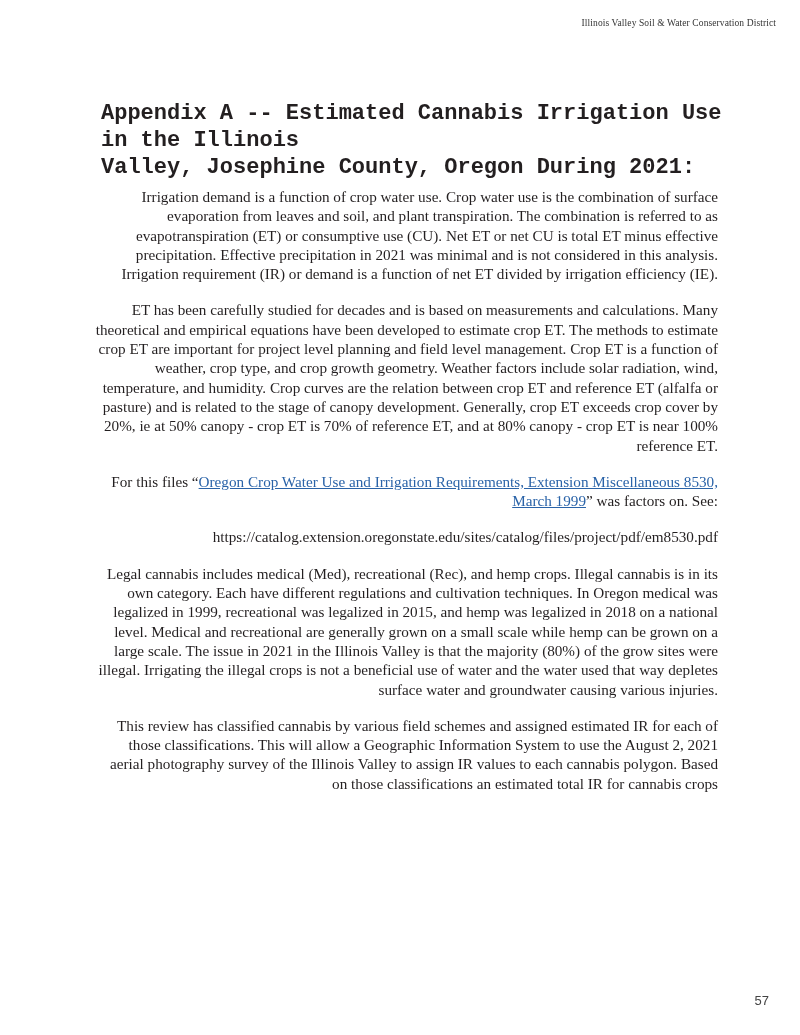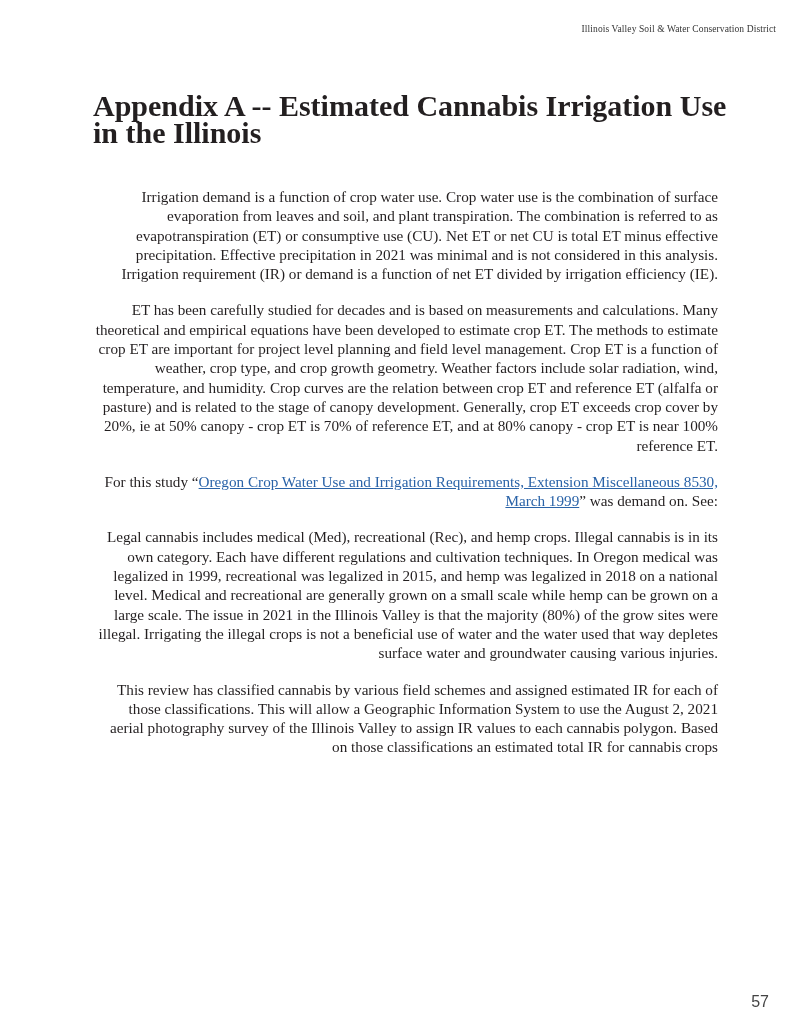--- a/index.html
+++ b/index.html
@@ -2,54 +2,57 @@
 <html><head>
 <meta charset="utf-8">
 <style>
   html, body { margin: 0; padding: 0; background: #ffffff; }
   body {
     width: 800px; height: 1035px; position: relative; overflow: hidden;
     font-family: "Liberation Serif", "DejaVu Serif", serif;
     color: #231f20;
   }
   .running-header {
-    position: absolute; top: 24px; right: 24px;
+    position: absolute; top: 18px; right: 24px;
     font-size: 9.5px; color: #333;
     letter-spacing: 0.1px;
   }
   .page-title {
     position: absolute; left: 93px; top: 92px; width: 640px;
-    font-size: 30px; font-weight: bold; line-height: 27px; margin: 0;
+    font-size: 22px; font-weight: bold; line-height: 27px; margin: 8px;
     color: #231f20;
+    font-family: Liberation Mono, monospace;
   }
   .body-text {
     position: absolute; left: 93px; top: 187px; width: 625px;
   }
   .body-text p {
     margin: 0 0 17px 0;
     font-size: 15.2px; line-height: 19.3px;
     text-align: right;
   }
   a.link { color: #2a63a8; text-decoration: underline; }
   .page-number {
     position: absolute; right: 31px; top: 993px;
-    font-size: 16px; color: #444;
+    font-size: 13px; color: #444;
     font-family: "Liberation Sans", "DejaVu Sans", sans-serif;
   }
 </style>
 </head>
 <body>
 
 <div class="running-header">Illinois Valley Soil &amp; Water Conservation District</div>
 
 <h1 class="page-title">
   <span>Appendix A -- Estimated Cannabis Irrigation Use in the Illinois</span><br>
+  <span>Valley, Josephine County, Oregon During 2021:</span>
 </h1>
 
 <div class="body-text">
   <p>Irrigation demand is a function of crop water use. Crop water use is the combination of surface evaporation from leaves and soil, and plant transpiration. The combination is referred to as evapotranspiration (ET) or consumptive use (CU). Net ET or net CU is total ET minus effective precipitation. Effective precipitation in 2021 was minimal and is not considered in this analysis. Irrigation requirement (IR) or demand is a function of net ET divided by irrigation efficiency (IE).</p>
   <p>ET has been carefully studied for decades and is based on measurements and calculations. Many theoretical and empirical equations have been developed to estimate crop ET. The methods to estimate crop ET are important for project level planning and field level management. Crop ET is a function of weather, crop type, and crop growth geometry. Weather factors include solar radiation, wind, temperature, and humidity. Crop curves are the relation between crop ET and reference ET (alfalfa or pasture) and is related to the stage of canopy development. Generally, crop ET exceeds crop cover by 20%, ie at 50% canopy - crop ET is 70% of reference ET, and at 80% canopy - crop ET is near 100% reference ET.</p>
-  <p><span>For this study “</span><a class="link" href="#">Oregon Crop Water Use and Irrigation Requirements, Extension Miscellaneous 8530, March 1999</a><span>” was demand on. See:</span></p>
+  <p><span>For this files “</span><a class="link" href="#">Oregon Crop Water Use and Irrigation Requirements, Extension Miscellaneous 8530, March 1999</a><span>” was factors on. See:</span></p>
+  <p>https://catalog.extension.oregonstate.edu/sites/catalog/files/project/pdf/em8530.pdf</p>
   <p>Legal cannabis includes medical (Med), recreational (Rec), and hemp crops. Illegal cannabis is in its own category. Each have different regulations and cultivation techniques. In Oregon medical was legalized in 1999, recreational was legalized in 2015, and hemp was legalized in 2018 on a national level. Medical and recreational are generally grown on a small scale while hemp can be grown on a large scale. The issue in 2021 in the Illinois Valley is that the majority (80%) of the grow sites were illegal. Irrigating the illegal crops is not a beneficial use of water and the water used that way depletes surface water and groundwater causing various injuries.</p>
   <p>This review has classified cannabis by various field schemes and assigned estimated IR for each of those classifications. This will allow a Geographic Information System to use the August 2, 2021 aerial photography survey of the Illinois Valley to assign IR values to each cannabis polygon. Based on those classifications an estimated total IR for cannabis crops</p>
 </div>
 
 <div class="page-number">57</div>
 
 </body></html>

